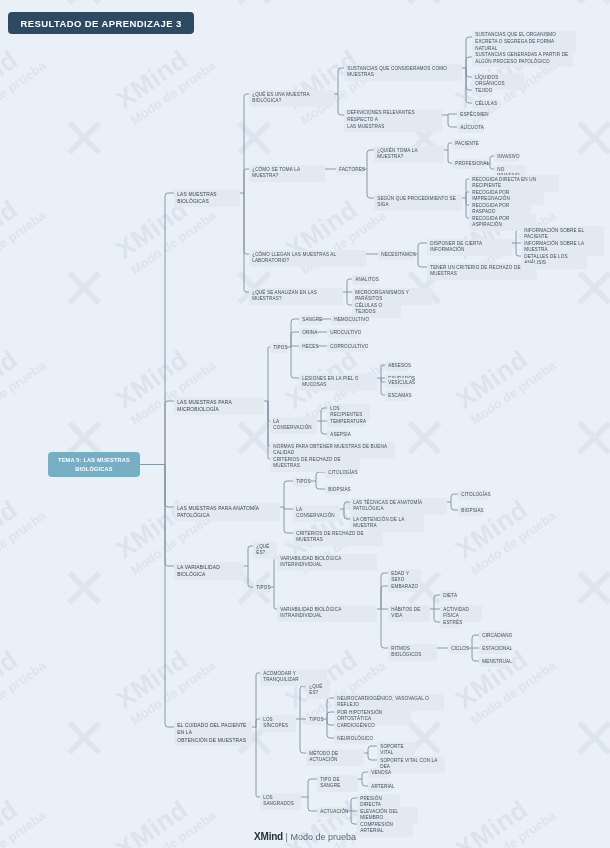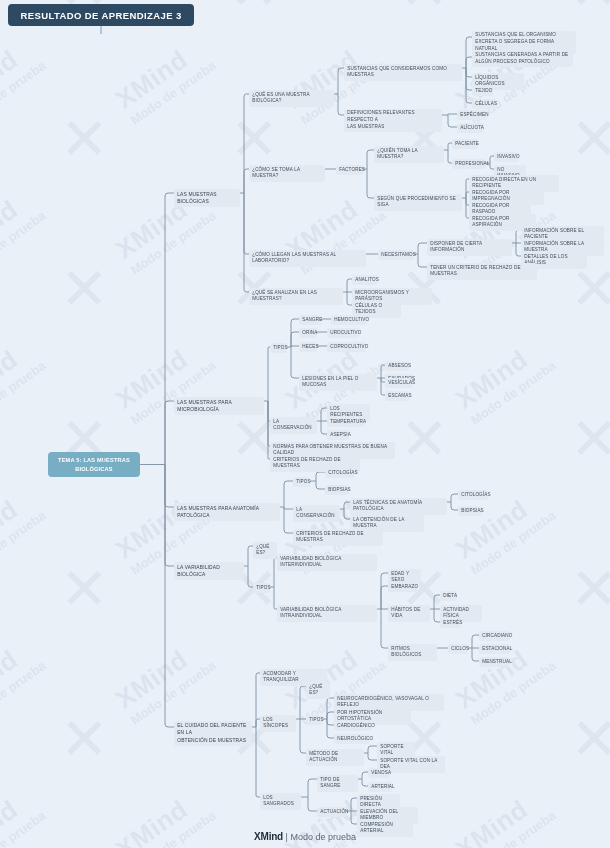--- a/index.html
+++ b/index.html
@@ -13,21 +13,21 @@
       color:#dbe4ee;font-weight:bold;white-space:nowrap;user-select:none;}
   .wm .big{font-size:26px;letter-spacing:.5px;}
   .wm .small{font-size:13px;}
   .wmx{position:absolute;color:#dde5ef;font-size:58px;line-height:1;user-select:none;}
 
   #canvas{position:absolute;inset:0;z-index:1;}
   svg#links{position:absolute;left:0;top:0;width:610px;height:848px;z-index:1;pointer-events:none;}
   svg#links path,svg#links line{fill:none;stroke:#7b8ea3;stroke-width:.9px;}
 
   .title-banner{
-    position:absolute;left:8px;top:4px;width:186px;height:22px;
+    position:absolute;left:8px;top:12px;width:186px;height:22px;
     background:#2e4a63;border-radius:4px;color:#fff;
     font-size:9.5px;font-weight:bold;letter-spacing:.4px;
     display:flex;align-items:center;justify-content:center;z-index:5;
   }
   .root-node{
     position:absolute;left:48px;top:452px;width:92px;height:25px;
     background:#78aec4;border-radius:4px;color:#fff;
     font-size:5.6px;font-weight:bold;line-height:1.45;letter-spacing:.2px;
     display:flex;align-items:center;justify-content:center;text-align:center;
     padding:0 4px;box-sizing:border-box;z-index:5;

